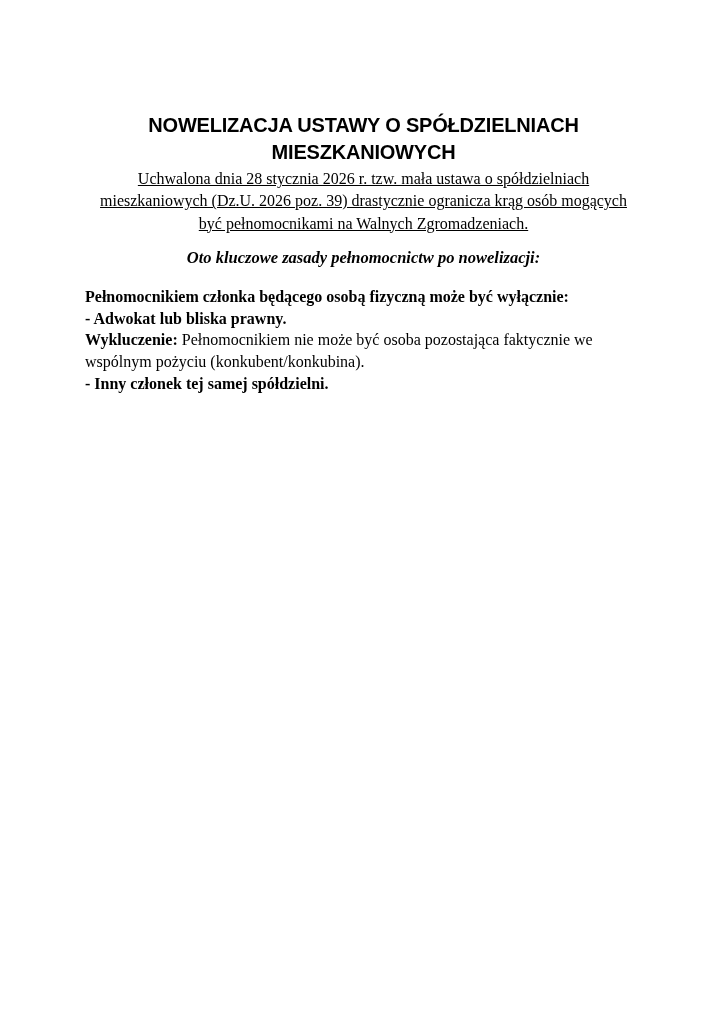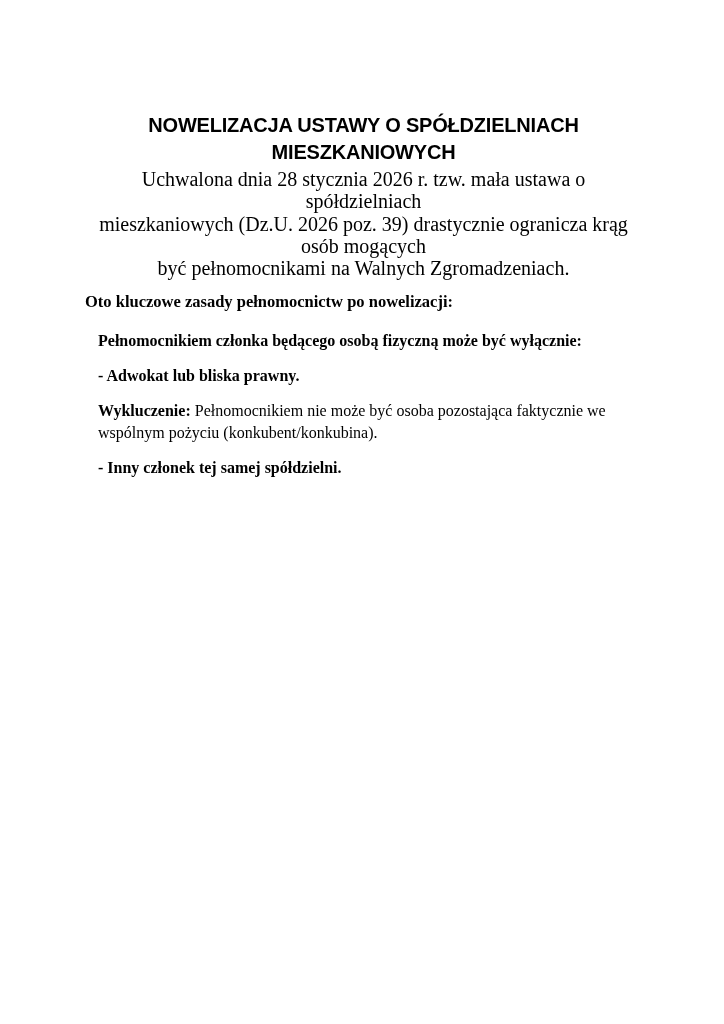--- a/index.html
+++ b/index.html
@@ -23,43 +23,45 @@
     font-weight: 700;
     font-size: 20px;
     line-height: 27px;
     letter-spacing: -0.2px;
     text-align: center;
     margin: 0 0 2px 0;
     white-space: pre-line;
   }
   .doc-intro {
     font-family: "Liberation Serif", serif;
-    font-size: 20px;
+    font-size: 16px;
     line-height: 22.3px;
     text-align: center;
     margin: 0;
     white-space: pre-line;
+    text-decoration: underline;
   }
   .section-heading {
     font-family: "Liberation Serif", serif;
     font-weight: 700;
     font-size: 16.5px;
     line-height: 22px;
-    text-align: left;
+    text-align: center;
     margin: 12px 0 0 0;
     white-space: pre-line;
+    font-style: italic;
   }
   .doc-body {
     margin-top: 17px;
     font-family: "Liberation Serif", serif;
     font-size: 16px;
     line-height: 21.8px;
   }
   .doc-body p {
-    margin: 13px;
+    margin: 0;
     white-space: pre-line;
   }
   .lead {
     font-weight: 700;
   }
 </style>
 </head>
 <body>
 
 <div class="page">

